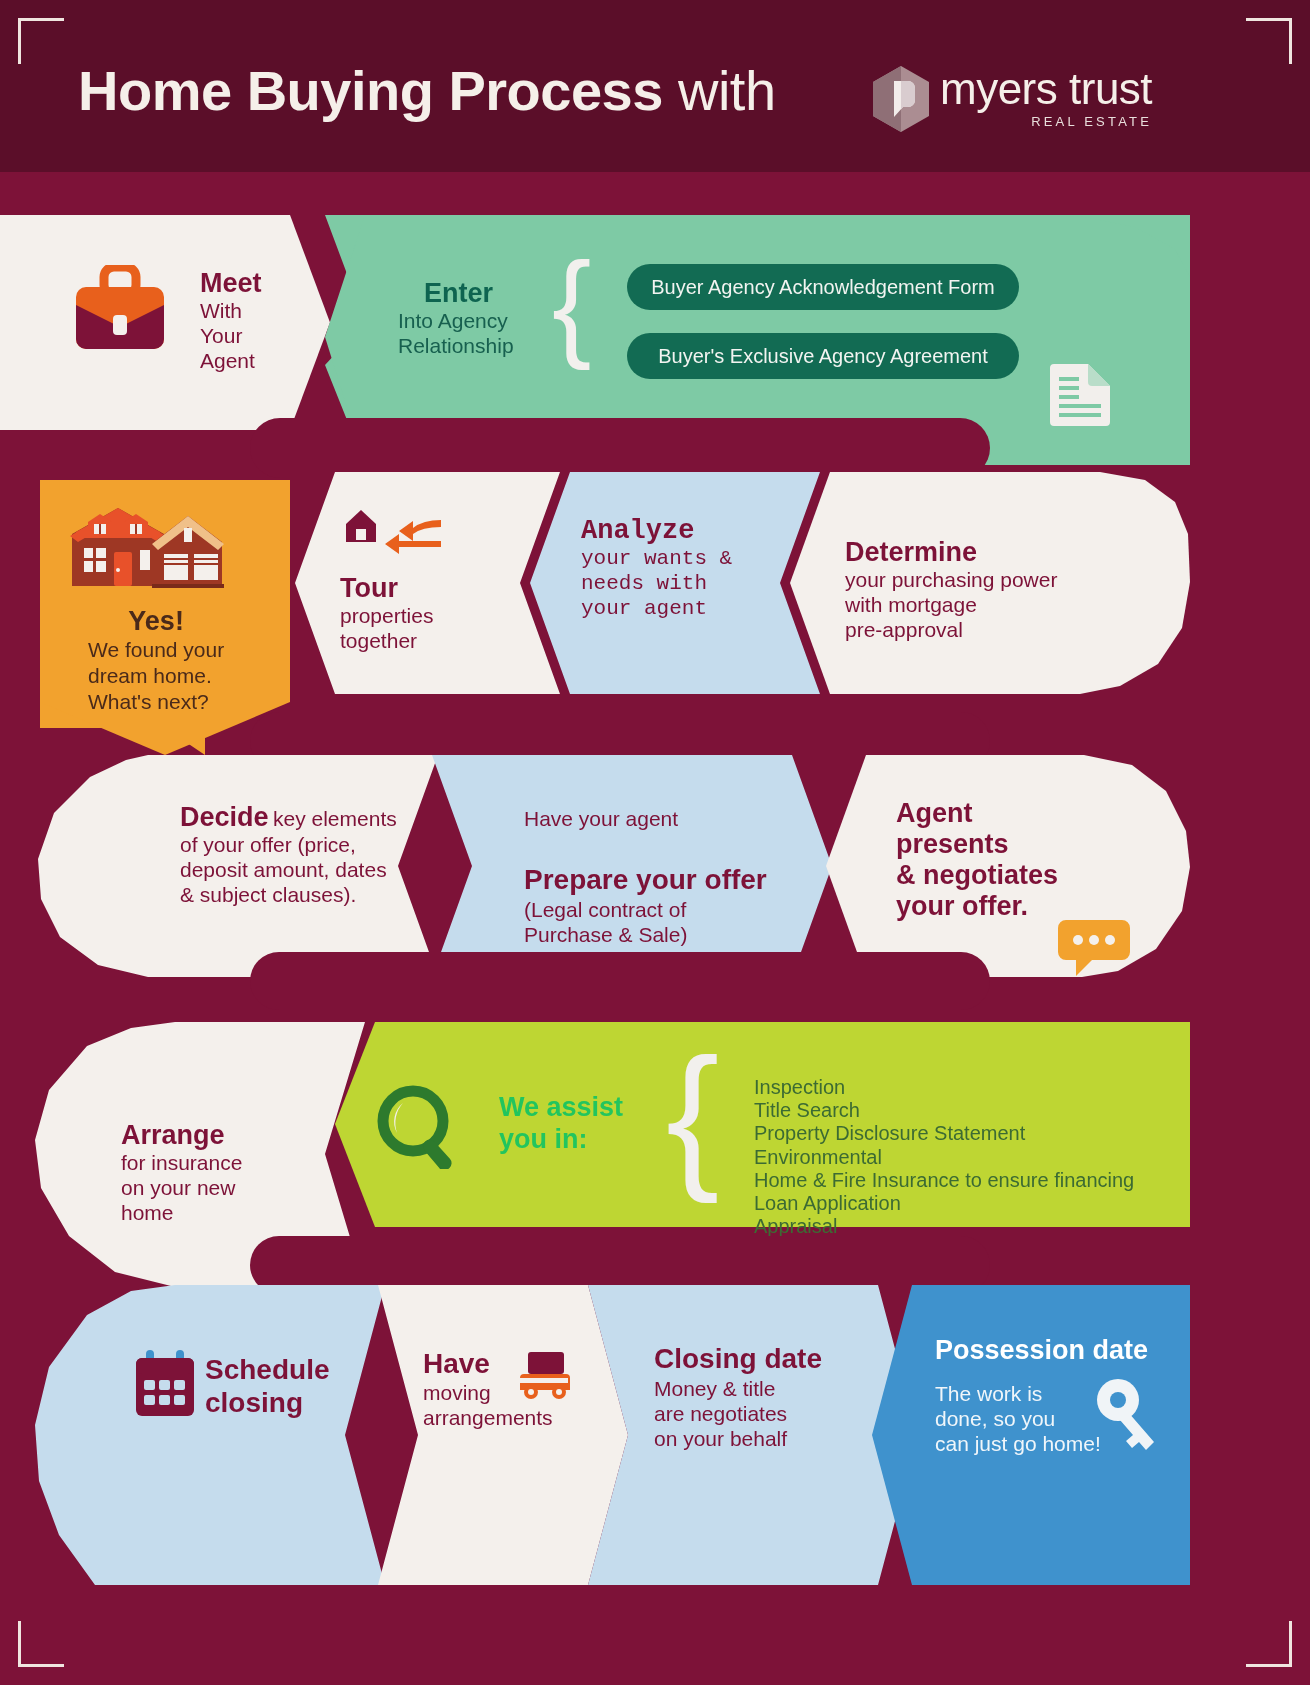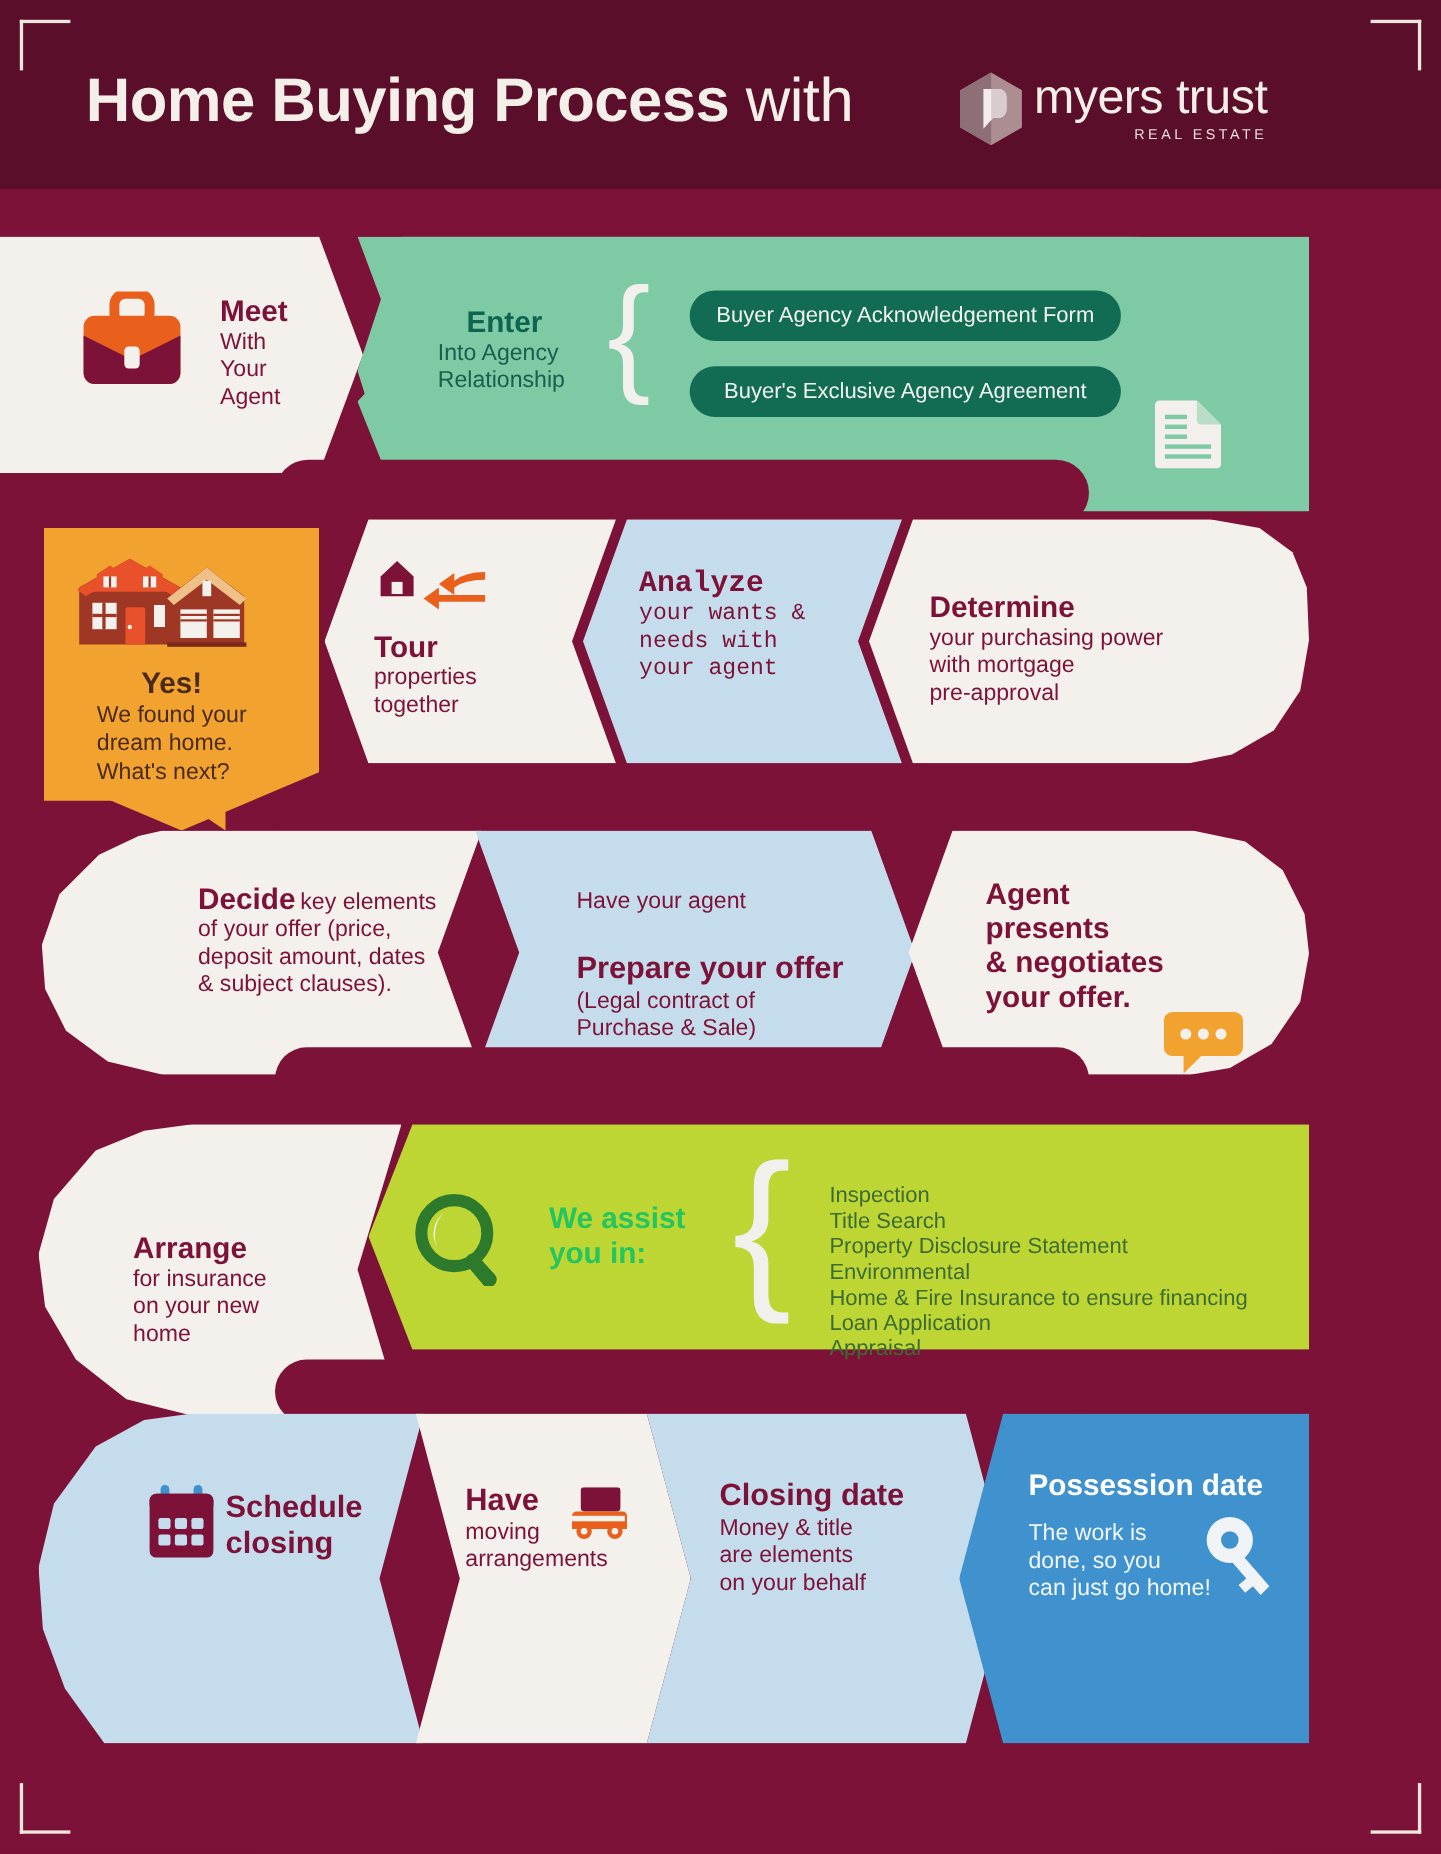--- a/index.html
+++ b/index.html
@@ -349,21 +349,21 @@
     <circle cx="13" cy="40" r="7" fill="#e8601c"></circle>
     <circle cx="13" cy="40" r="3" fill="#f4f0ec"></circle>
     <circle cx="41" cy="40" r="7" fill="#e8601c"></circle>
     <circle cx="41" cy="40" r="3" fill="#f4f0ec"></circle>
   </svg>
 
   <div class="panel blue chev-r" style="left:588px;top:1285px;width:330px;height:300px;"></div>
   <div class="blk-txt" style="left:654px;top:1342px;">
     <div class="hd" style="font-size:28px;line-height:34px;">Closing date</div>
     <div class="bd lbl-md">Money &amp; title</div>
-    <div class="bd lbl-md">are elements</div>
+    <div class="bd lbl-md">are negotiates</div>
     <div class="bd lbl-md">on your behalf</div>
   </div>
 
   <div class="panel steel" style="left:872px;top:1285px;width:318px;height:300px;
        clip-path: polygon(40px 0, 318px 0, 318px 300px, 40px 300px, 0 150px);"></div>
   <div class="blk-txt" style="left:935px;top:1335px;">
     <div class="white-hd">Possession date</div>
     <div style="height:16px"></div>
     <div class="white-bd">The work is</div>
     <div class="white-bd">done, so you</div>

